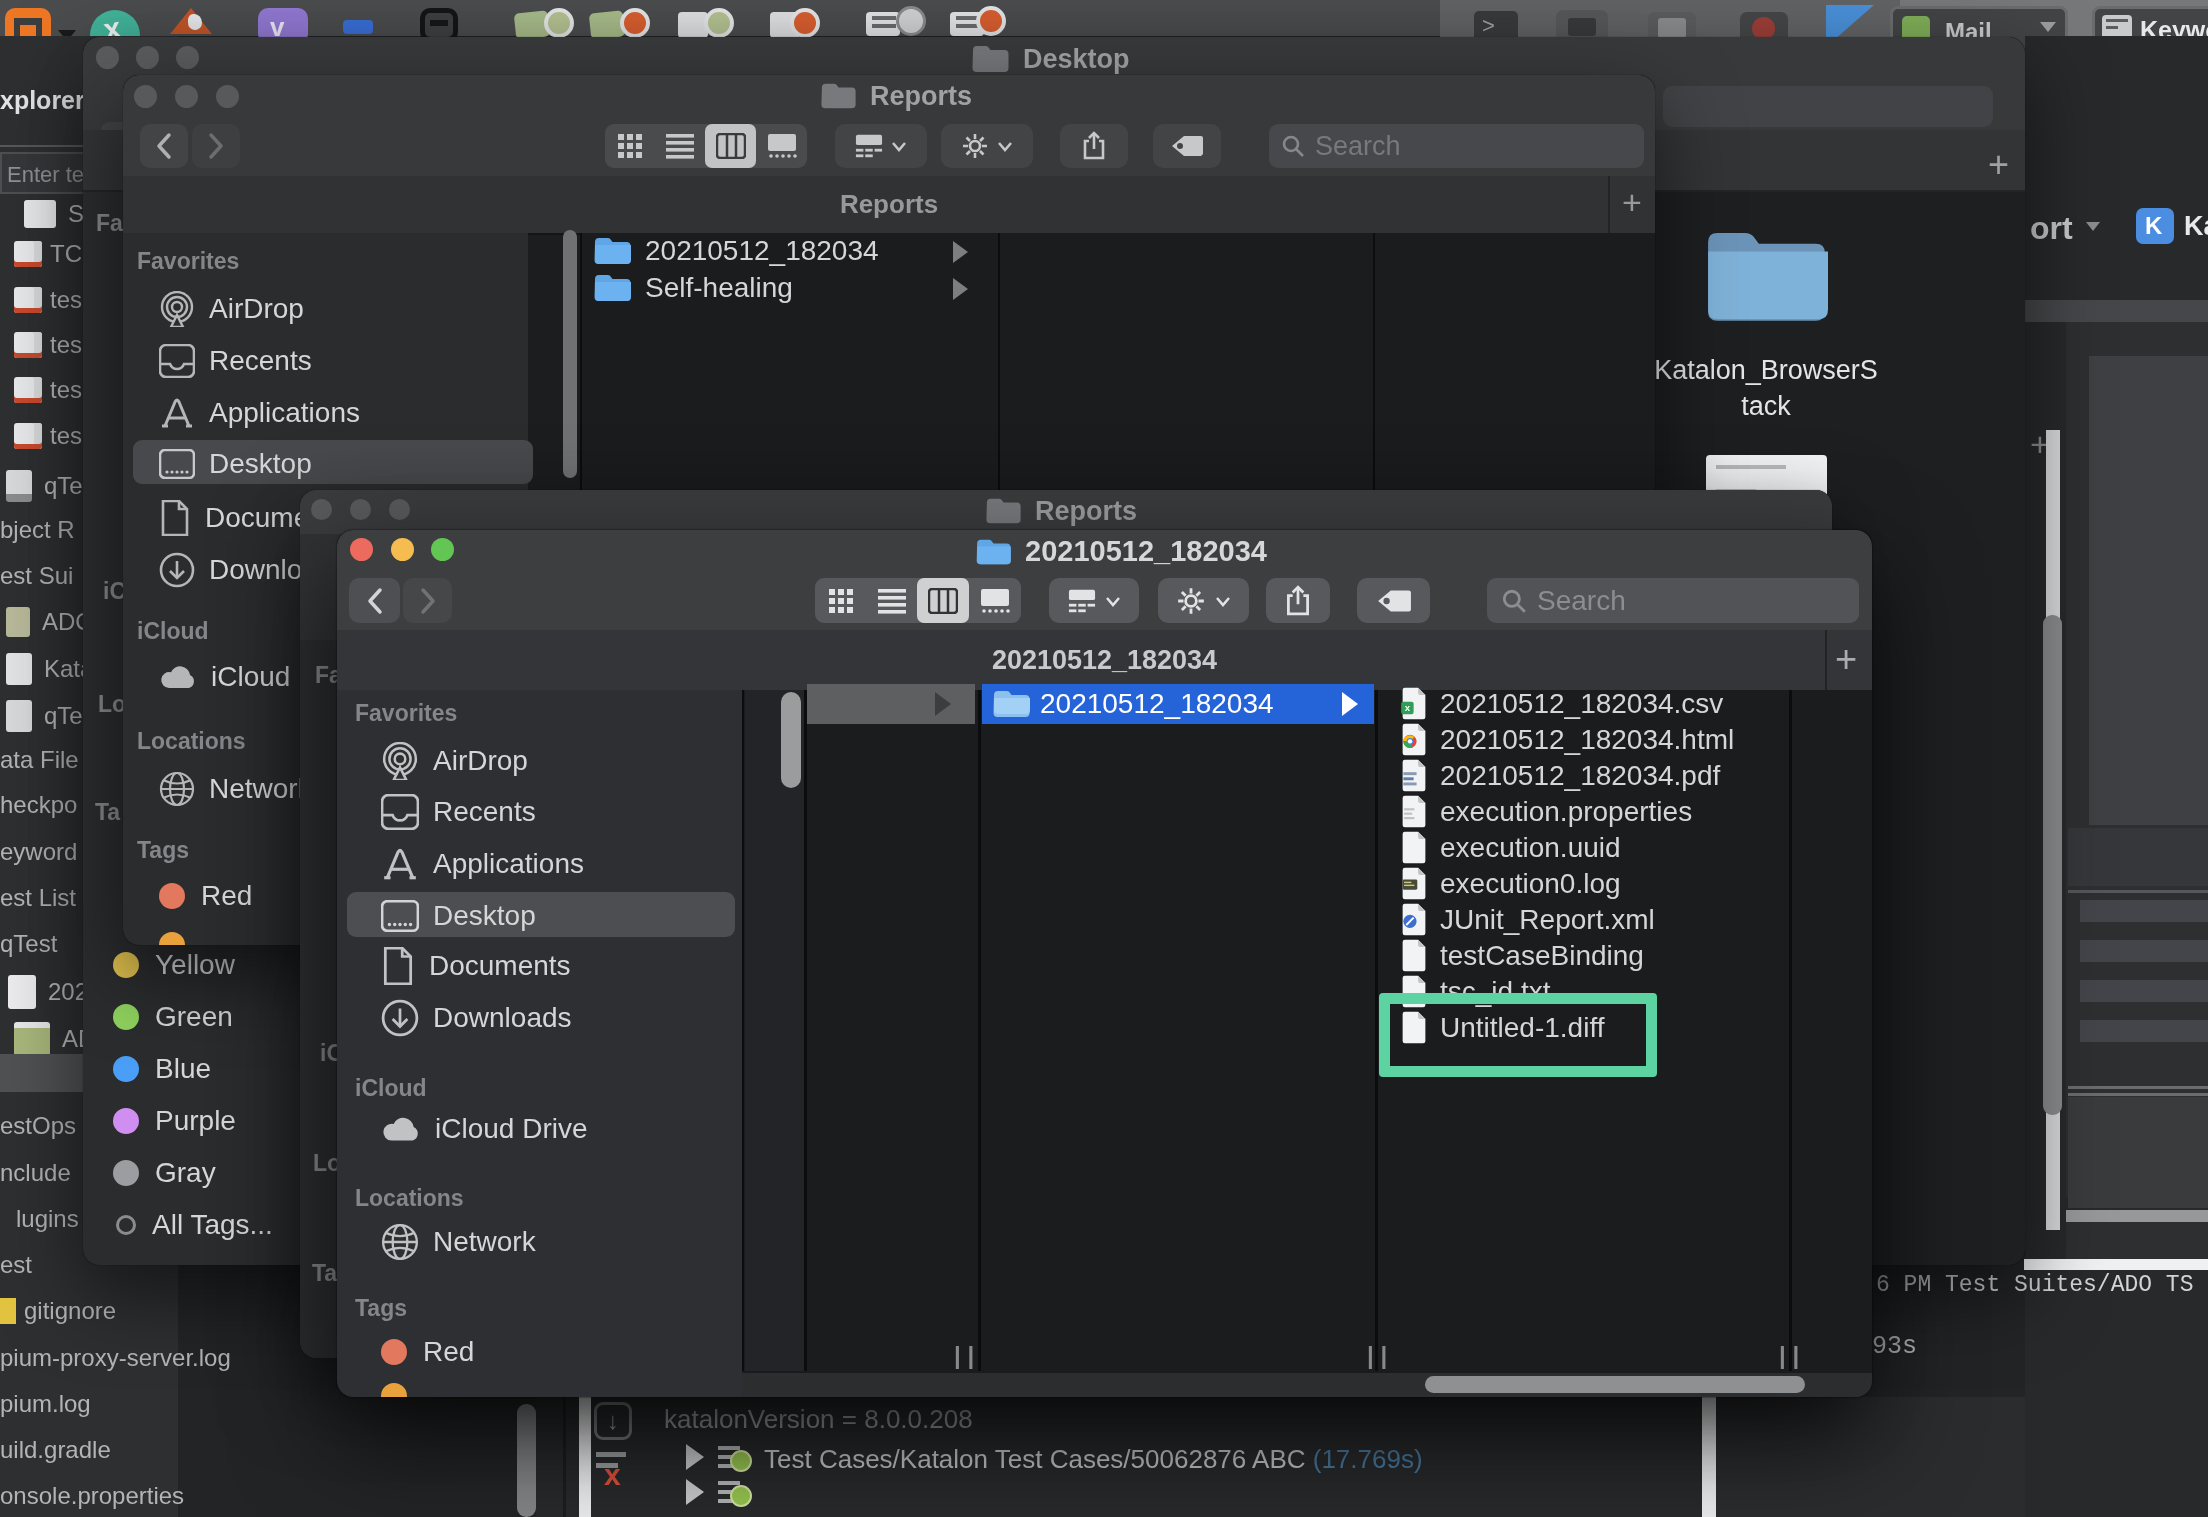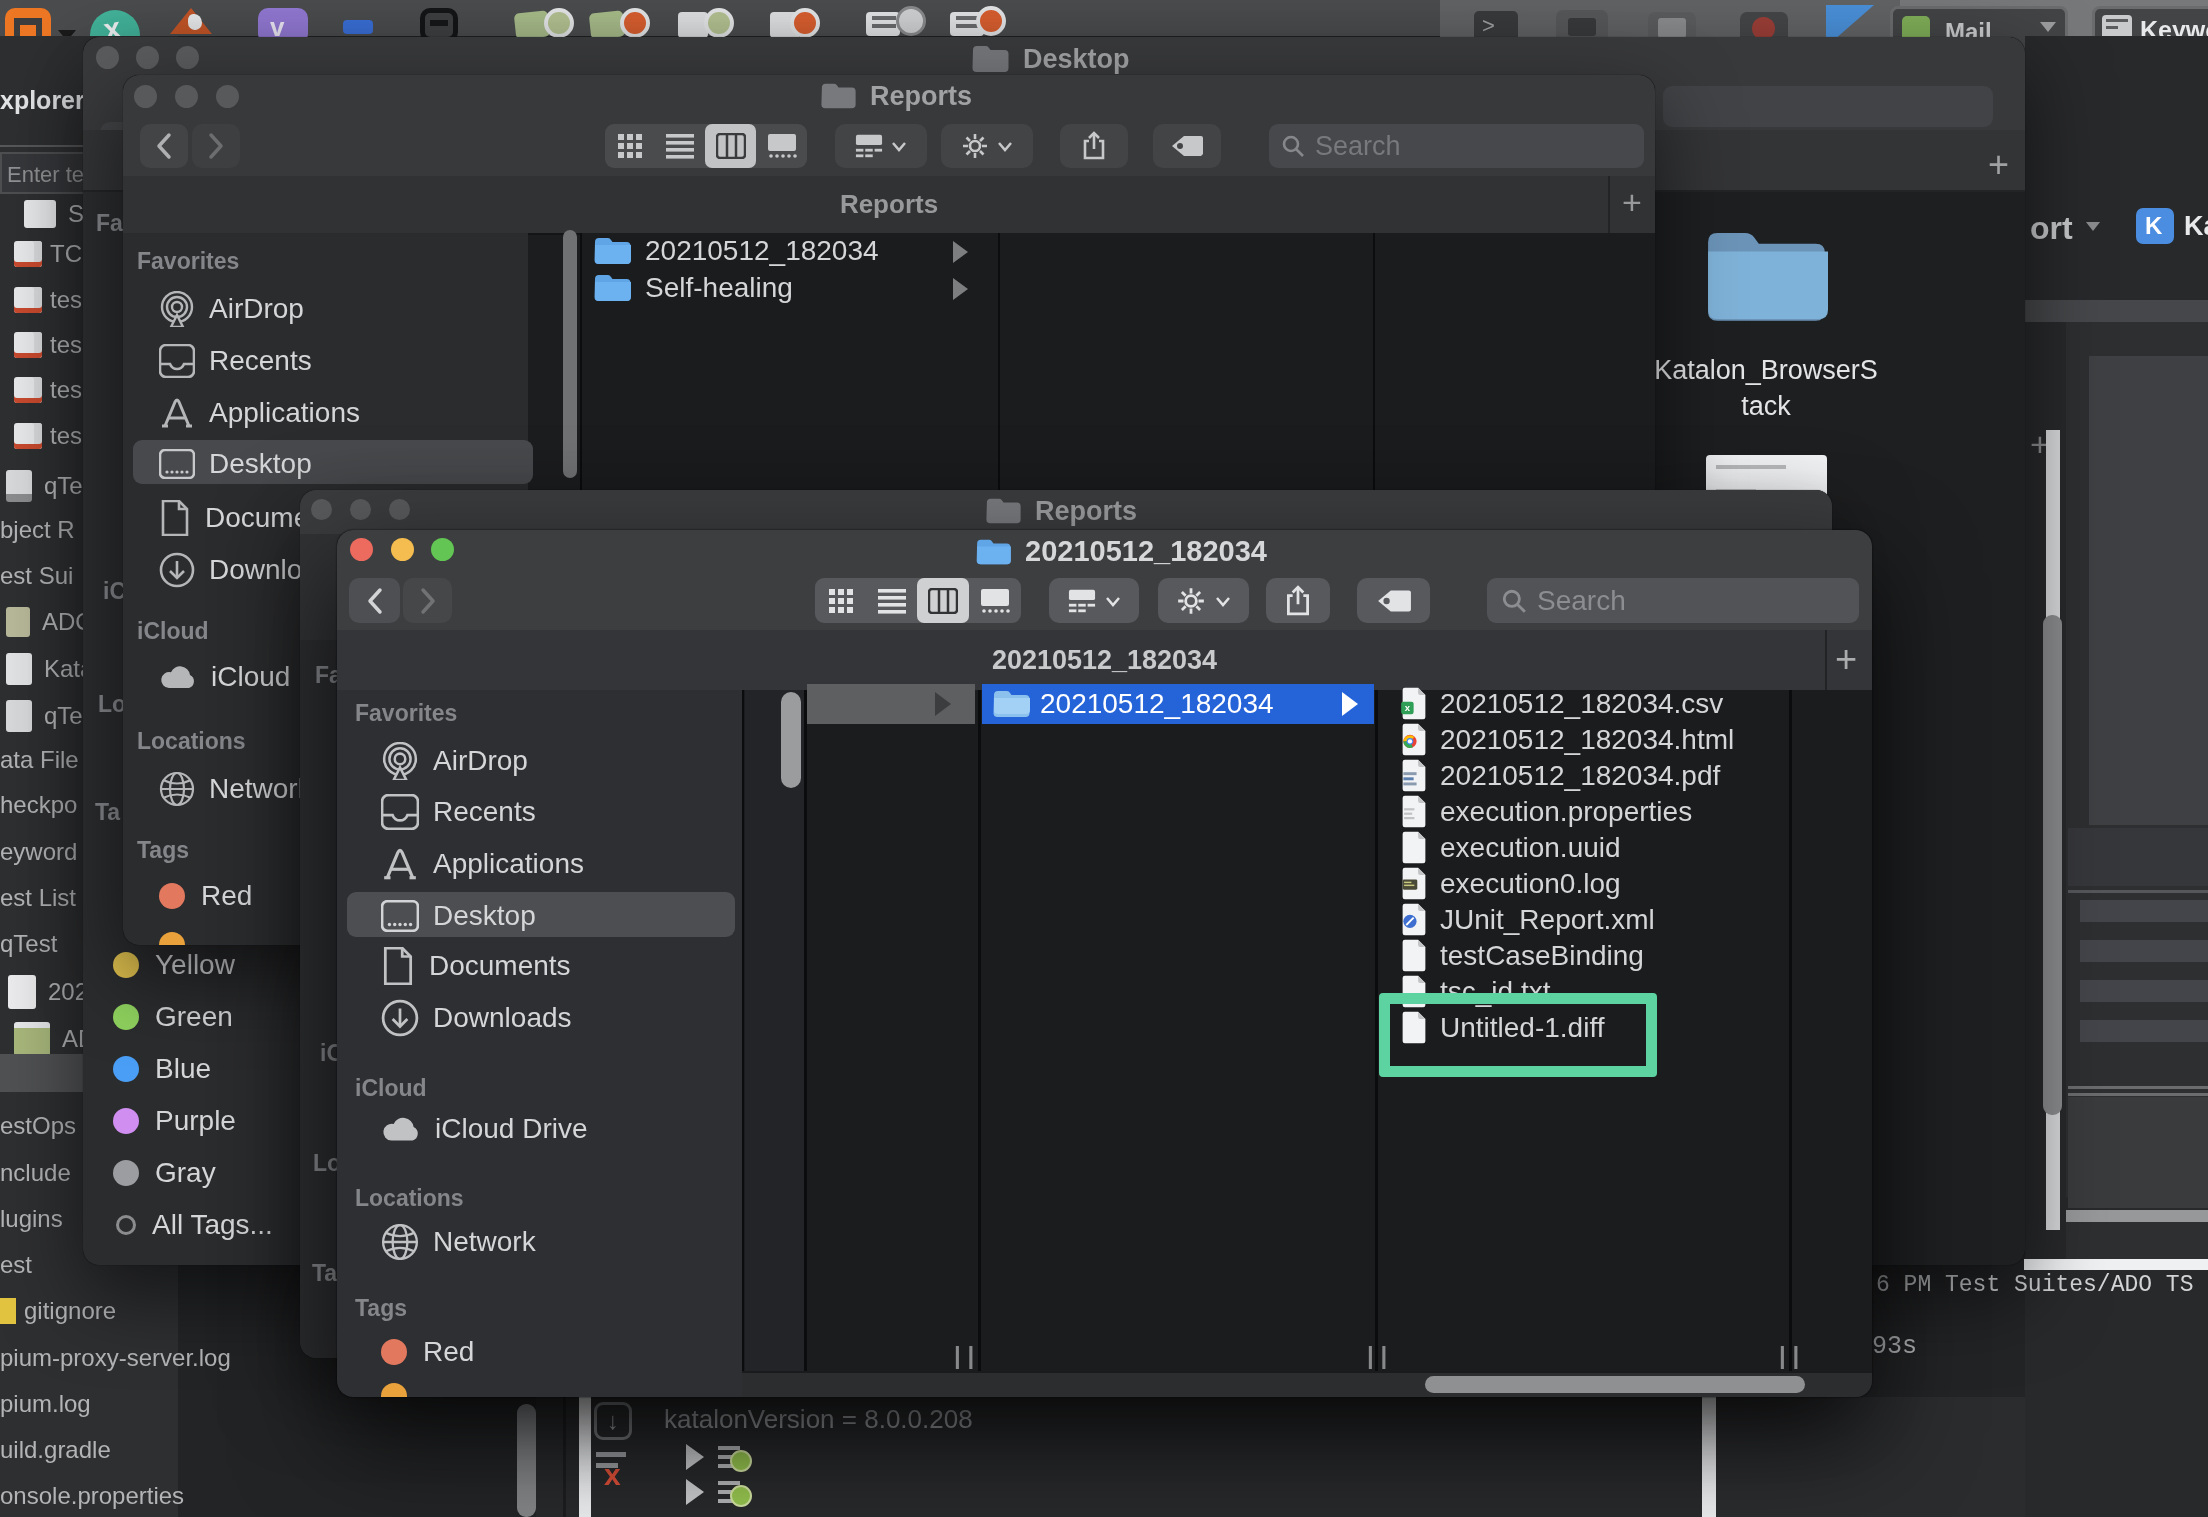--- a/index.html
+++ b/index.html
@@ -114,21 +114,21 @@
 <div class="ktree" style="left:0;top:791px">heckpo</div>
 <div class="ktree" style="left:0;top:838px">eyword</div>
 <div class="ktree" style="left:0;top:884px">est List</div>
 <div class="ktree" style="left:0;top:930px">qTest</div>
 <div class="ktree" style="left:8px;top:975px"><span style="display:inline-block;width:28px;height:34px;background:#ececee;border-radius:3px;margin-right:12px"></span>2021</div>
 <div class="ktree" style="left:14px;top:1022px"><span style="display:inline-block;width:36px;height:28px;background:#a9b87c;border-radius:3px;margin-right:12px;border-top:6px solid #e8e9eb"></span>AD</div>
 <div class="abs" style="left:0;top:1054px;width:172px;height:38px;background:#505153"></div>
 <div class="abs" style="left:104px;top:1060px;width:26px;height:26px;border-radius:50%;border:3px solid #737577"></div>
 <div class="ktree" style="left:0;top:1112px">estOps</div>
 <div class="ktree" style="left:0;top:1159px">nclude</div>
-<div class="ktree" style="left:0;top:1205px">lugins</div>
+<div class="ktree" style="left:16px;top:1205px">lugins</div>
 <div class="ktree" style="left:0;top:1251px">est</div>
 <div class="ktree" style="left:0;top:1297px"><span style="display:inline-block;width:16px;height:26px;background:#e3c441;margin-right:8px"></span>gitignore</div>
 <div class="ktree" style="left:0;top:1344px">pium-proxy-server.log</div>
 <div class="ktree" style="left:0;top:1390px">pium.log</div>
 <div class="ktree" style="left:0;top:1436px">uild.gradle</div>
 <div class="ktree" style="left:0;top:1482px">onsole.properties</div>
 
 <div class="abs" style="left:2025px;top:36px;width:183px;height:1481px;background:#28292b"></div>
 <div class="abs" style="left:2030px;top:210px;color:#c6c8ca;font-size:32px;font-weight:700">ort</div>
 <div class="abs" style="left:2086px;top:222px;width:0;height:0;border-left:7px solid transparent;border-right:7px solid transparent;border-top:9px solid #8a8c8e"></div>
@@ -169,20 +169,21 @@
 <div class="abs" style="left:604px;top:1458px;color:#d94f38;font-size:30px;font-weight:700">x</div>
 
 <div class="abs" style="left:664px;top:1404px;color:#989b9e;font-size:26px;white-space:nowrap">katalonVersion = 8.0.0.208</div>
 <div class="abs" style="left:686px;top:1444px;width:0;height:0;border-top:13px solid transparent;border-bottom:13px solid transparent;border-left:18px solid #c6c8ca"></div>
 <div class="conic" style="left:718px;top:1444px;width:34px;height:28px">
   <span style="position:absolute;left:0;top:2px;width:22px;height:4px;background:#b0b2b4"></span>
   <span style="position:absolute;left:0;top:11px;width:22px;height:4px;background:#b0b2b4"></span>
   <span style="position:absolute;left:0;top:20px;width:22px;height:4px;background:#b0b2b4"></span>
   <span style="position:absolute;left:12px;top:6px;width:22px;height:22px;border-radius:50%;background:#94c24e;border:2px solid #d0e0a0;box-sizing:border-box"></span>
 </div>
+<div class="abs" style="left:764px;top:1444px;color:#c2c4c6;font-size:26px;font-weight:500;white-space:nowrap">Test Cases/Katalon Test Cases/50062876 ABC <span style="color:#49799e">(17.769s)</span></div>
 <div class="abs" style="left:686px;top:1479px;width:0;height:0;border-top:13px solid transparent;border-bottom:13px solid transparent;border-left:18px solid #c6c8ca"></div>
 <div class="conic" style="left:718px;top:1479px;width:34px;height:28px">
   <span style="position:absolute;left:0;top:2px;width:22px;height:4px;background:#b0b2b4"></span>
   <span style="position:absolute;left:0;top:11px;width:22px;height:4px;background:#b0b2b4"></span>
   <span style="position:absolute;left:0;top:20px;width:22px;height:4px;background:#b0b2b4"></span>
   <span style="position:absolute;left:12px;top:6px;width:22px;height:22px;border-radius:50%;background:#94c24e;border:2px solid #d0e0a0;box-sizing:border-box"></span>
 </div>
 
 <div class="win" id="win1" style="left:83px;top:37px;width:1942px;height:1228px;background:#1e1f21">
   <div class="abs" style="left:0;top:0;width:100%;height:93px;background:#38393b;border-radius:16px 16px 0 0"></div>

